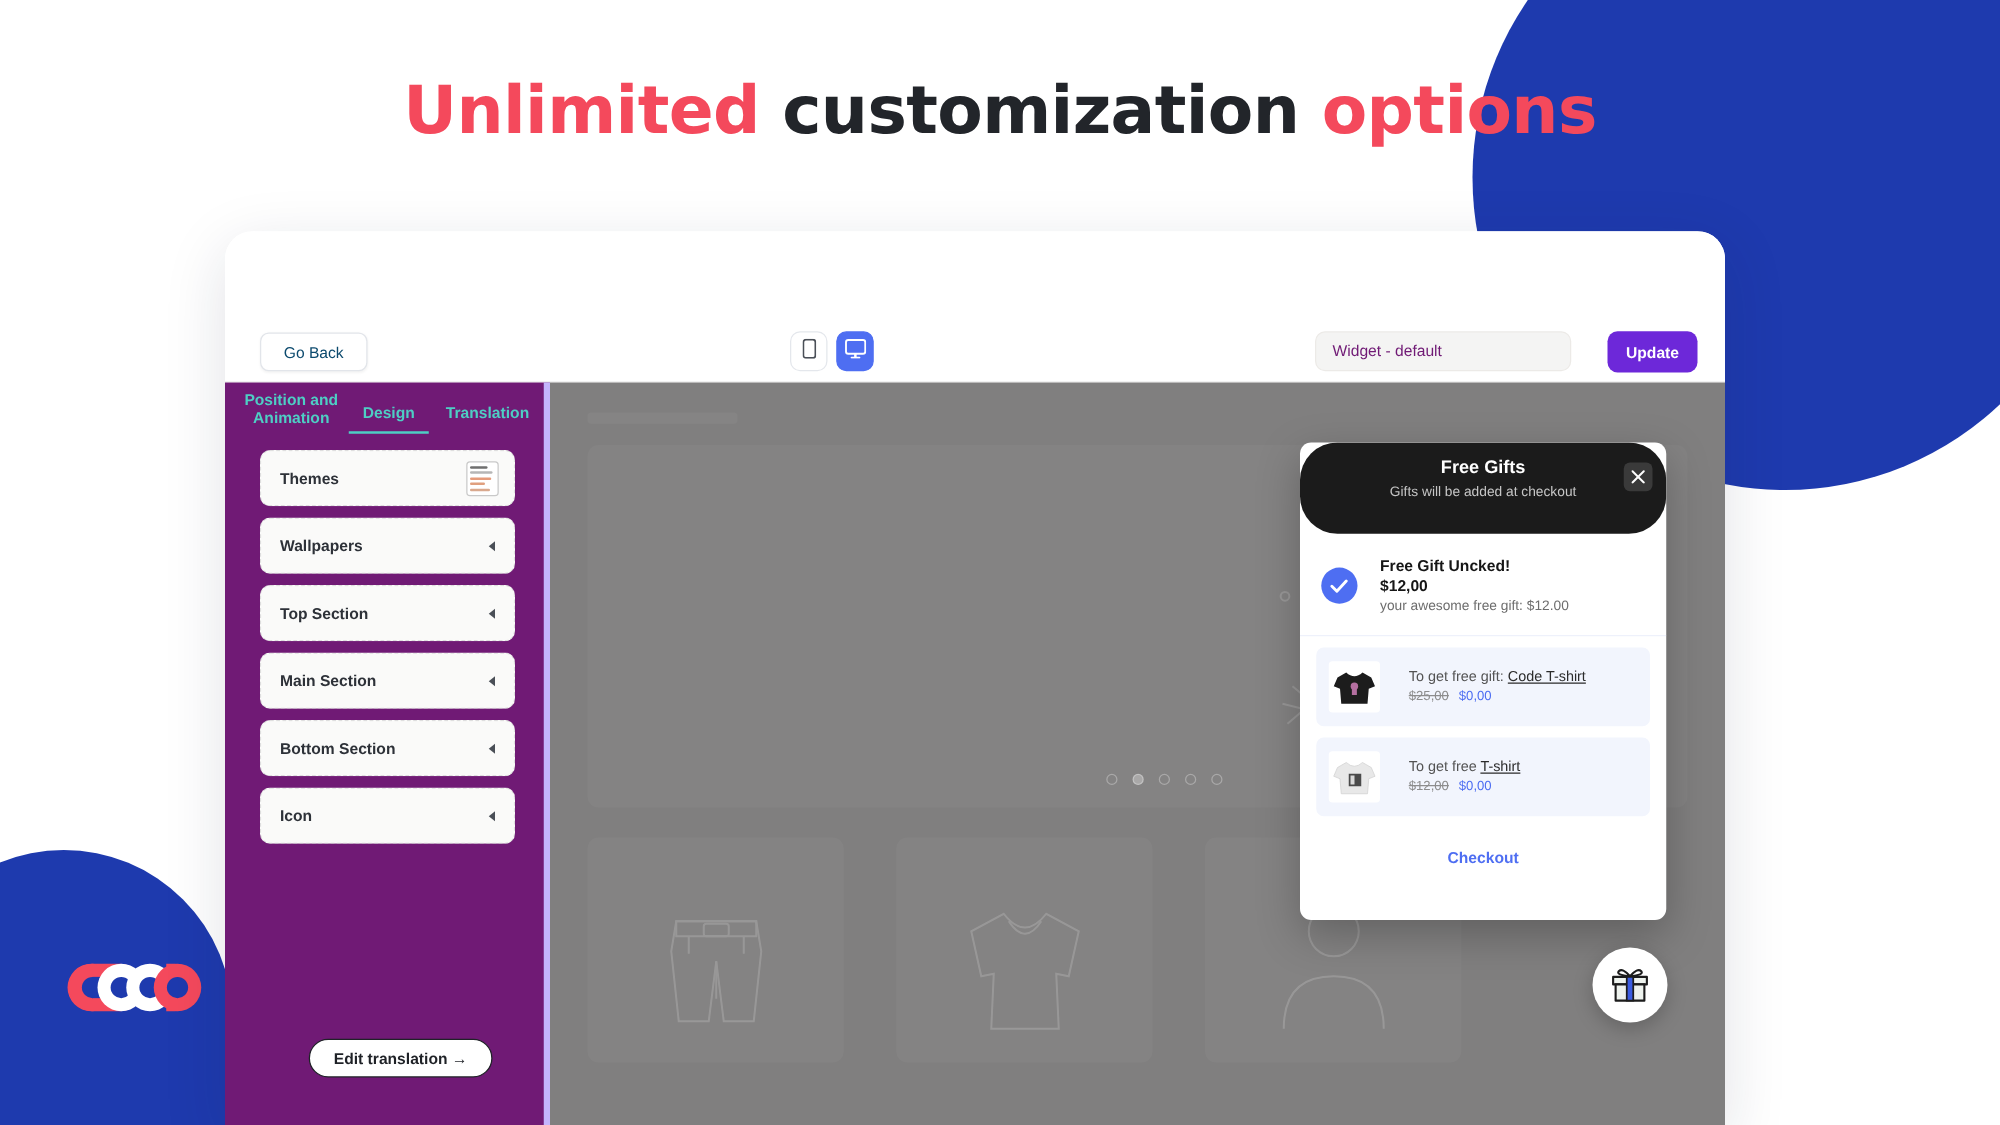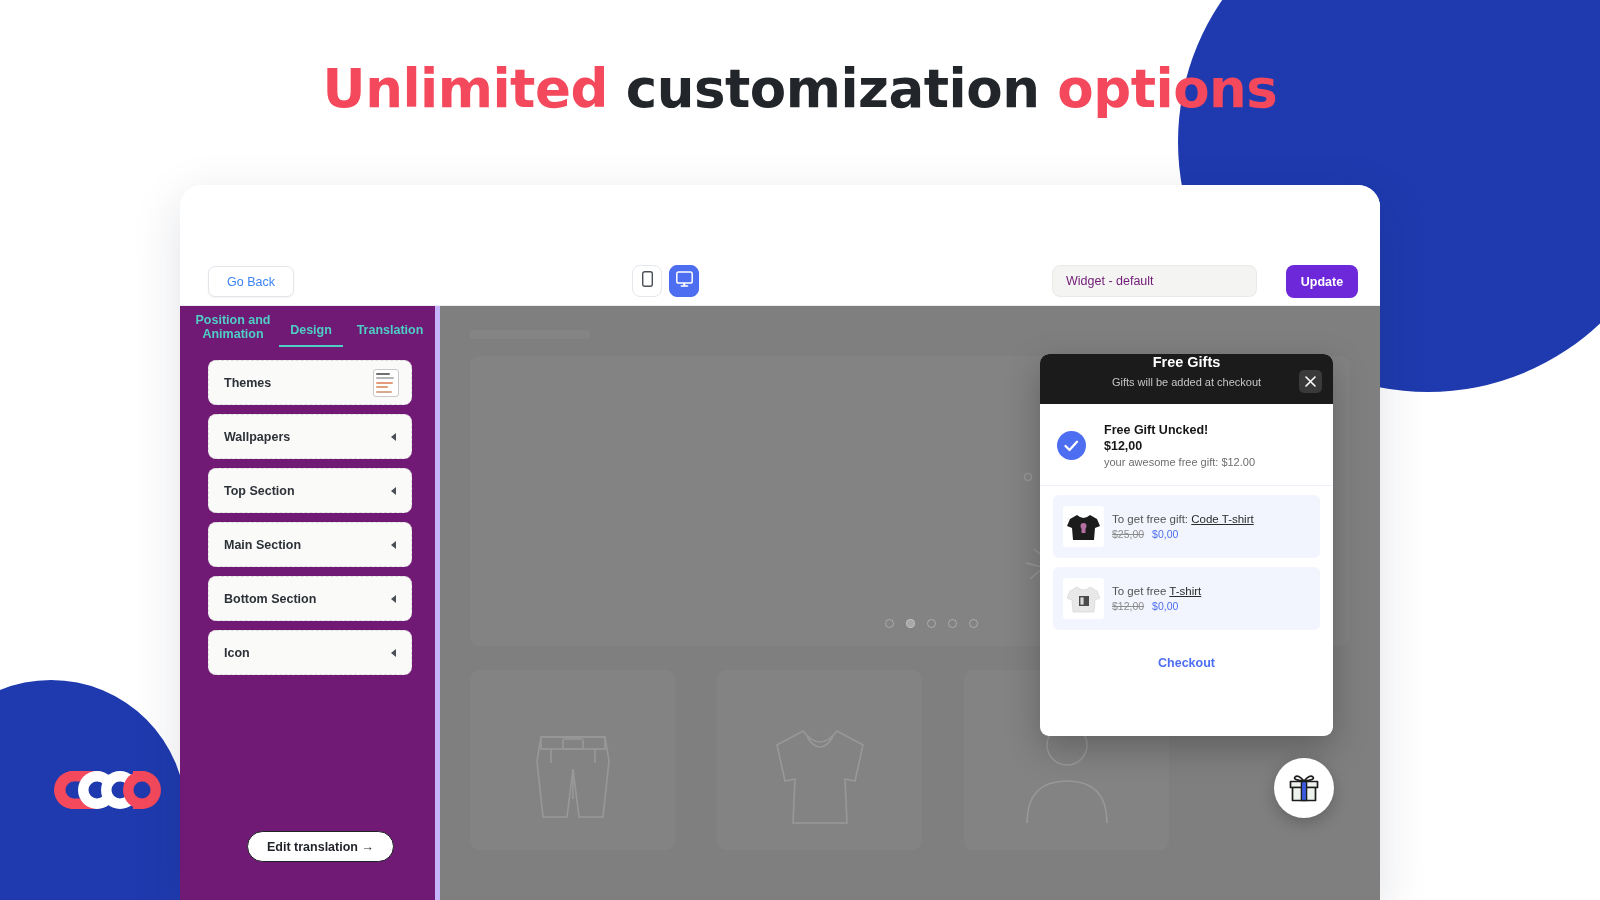--- a/index.html
+++ b/index.html
@@ -47,21 +47,21 @@
     overflow: hidden;
   }
   .toolbar {
     position: relative; height: 120px; width: 100%;
     background: #fff;
   }
   .btn-goback {
     position: absolute; left: 28px; top: 81px;
     padding: 8px 18px; height: 31px;
     display: flex; align-items: center;
-    font-size: 12.5px; color: #3b82f6;
+    font-size: 12.5px; color: #0c4a6e;
     background: #fff; border: 1px solid #e2e5ea; border-radius: 7px;
     box-shadow: 0 1px 2px rgba(0,0,0,.05);
     cursor: pointer;
   }
   .device-toggle {
     position: absolute; left: 452px; top: 80px;
     display: flex; gap: 7px;
   }
   .dev-btn {
     width: 30px; height: 32px; border-radius: 8px;
@@ -191,22 +191,22 @@
 
   
   .gift-popup {
     position: absolute; left: 1040px; top: 354px;
     width: 293px; height: 382px;
     background: #fff; border-radius: 9px;
     box-shadow: 0 12px 34px rgba(0,0,0,.25);
     overflow: hidden;
   }
   .gift-header {
-    position: relative; height: 50px; background: #1b1b1b;
-    text-align: center;
+    position: relative; height: 73px; background: #1b1b1b;
+    padding-top: 12px; text-align: center; border-radius: 30px;
   }
   .gift-title { font-size: 14.5px; font-weight: 700; color: #fff; }
   .gift-sub { font-size: 11px; color: #c6c6c6; margin-top: 6px; }
   .gift-close {
     position: absolute; right: 11px; top: 16px;
     width: 23px; height: 23px; border-radius: 5px;
     background: #3a3a3a; color: #fff;
     display: flex; align-items: center; justify-content: center;
     font-size: 14px; line-height: 1; cursor: pointer;
   }
@@ -217,21 +217,21 @@
   }
   .check-circle {
     flex: 0 0 auto; width: 29px; height: 29px; border-radius: 50%;
     background: #4E6EF2; display: flex; align-items: center; justify-content: center;
   }
   .u-title { font-size: 12.5px; font-weight: 700; color: #161616; }
   .u-price { font-size: 12.5px; font-weight: 700; color: #161616; margin-top: 2px; }
   .u-desc { font-size: 11px; color: #6d6d6d; margin-top: 3px; }
 
   .gift-row {
-    display: flex; align-items: center; gap: 8px;
+    display: flex; align-items: center; gap: 23px;
     margin: 9px 13px 0 13px; padding: 11px 10px;
     background: #f2f5fd; border-radius: 6px;
     cursor: pointer;
   }
   .gift-thumb {
     flex: 0 0 auto; width: 41px; height: 41px; border-radius: 3px;
     background: #fff; display: flex; align-items: center; justify-content: center;
   }
   .gift-text { font-size: 11.5px; color: #535353; }
   .gift-text u { color: #2b2b2b; }

